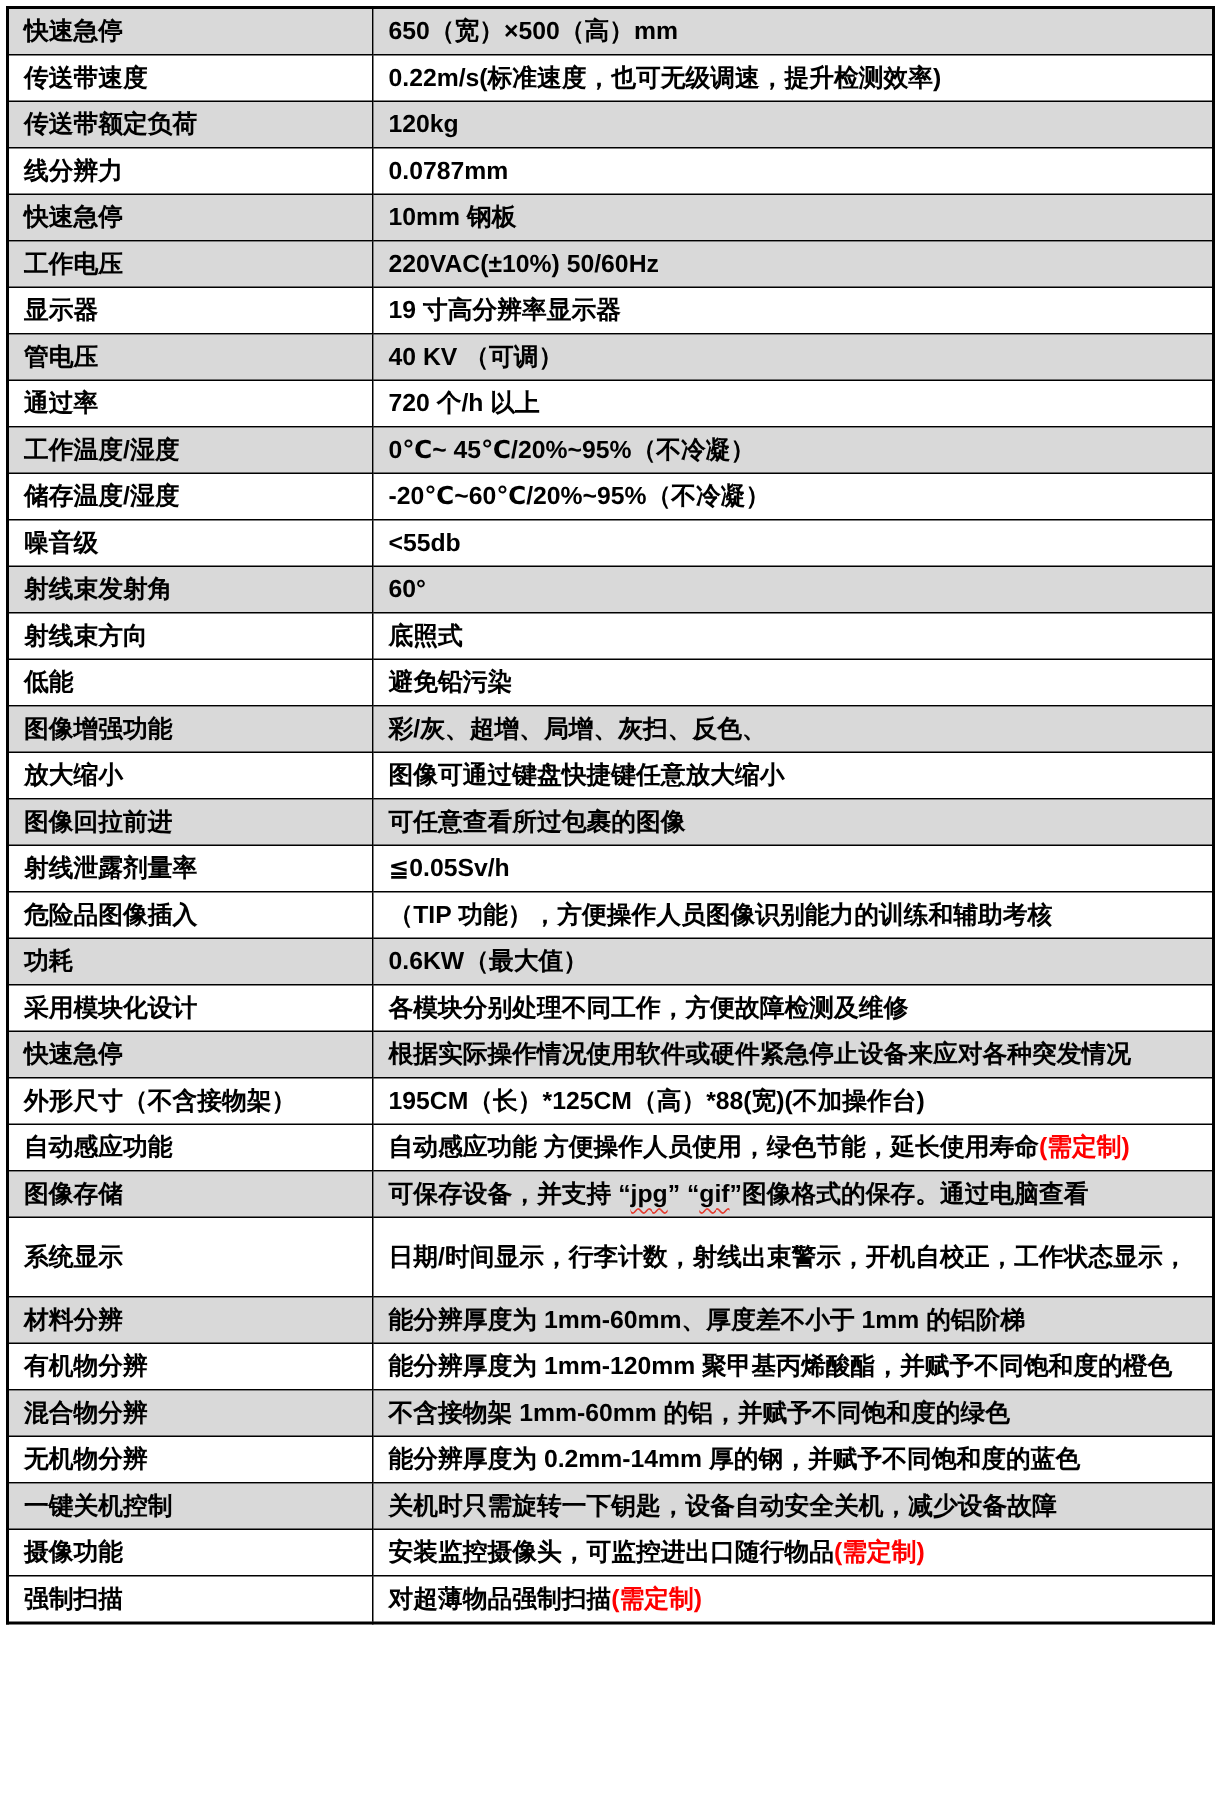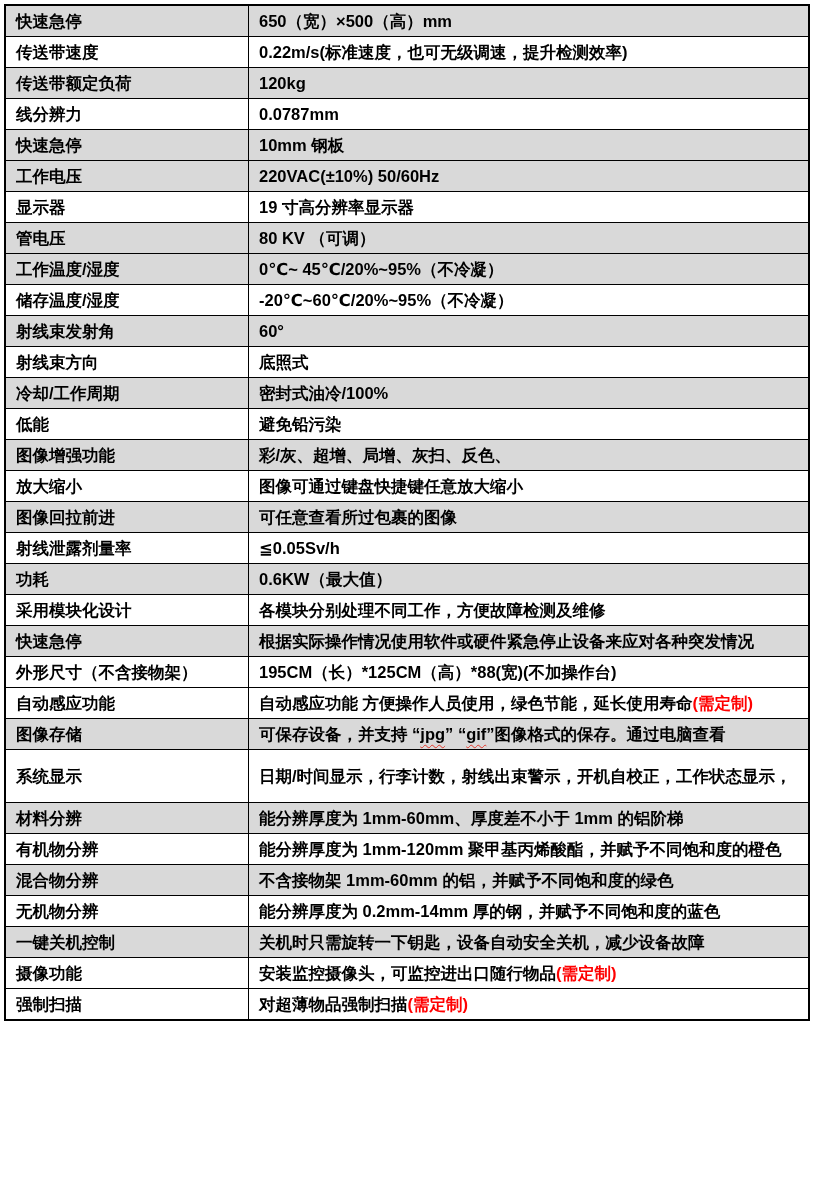--- a/index.html
+++ b/index.html
@@ -73,61 +73,69 @@
       <tr class="shaded">
         <td class="label">工作电压</td>
         <td class="value"><span class="seg-normal">220VAC(±10%)  50/60Hz</span></td>
       </tr>
       <tr class="">
         <td class="label">显示器</td>
         <td class="value"><span class="seg-normal">19 寸高分辨率显示器</span></td>
       </tr>
       <tr class="shaded">
         <td class="label">管电压</td>
-        <td class="value"><span class="seg-normal">80 KV （可调）</span></td>
+        <td class="value"><span class="seg-normal">40 KV （可调）</span></td>
+      </tr>
+      <tr class="">
+        <td class="label">通过率</td>
+        <td class="value"><span class="seg-normal">720 个/h 以上</span></td>
       </tr>
       <tr class="shaded">
         <td class="label">工作温度/湿度</td>
         <td class="value"><span class="seg-normal">0℃~ 45℃/20%~95%（不冷凝）</span></td>
       </tr>
       <tr class="">
         <td class="label">储存温度/湿度</td>
         <td class="value"><span class="seg-normal">-20℃~60℃/20%~95%（不冷凝）</span></td>
       </tr>
+      <tr class="">
+        <td class="label">噪音级</td>
+        <td class="value"><span class="seg-normal">&lt;55db</span></td>
+      </tr>
       <tr class="shaded">
         <td class="label">射线束发射角</td>
         <td class="value"><span class="seg-normal">60°</span></td>
       </tr>
       <tr class="">
         <td class="label">射线束方向</td>
         <td class="value"><span class="seg-normal">底照式</span></td>
-      </tr>
-      <tr class="shaded">
-        <td class="label">冷却/工作周期</td>
-        <td class="value"><span class="seg-normal">密封式油冷/100%</span></td>
       </tr>
       <tr class="">
         <td class="label">低能</td>
         <td class="value"><span class="seg-normal">避免铅污染</span></td>
       </tr>
       <tr class="shaded">
         <td class="label">图像增强功能</td>
         <td class="value"><span class="seg-normal">彩/灰、超增、局增、灰扫、反色、</span></td>
       </tr>
       <tr class="">
         <td class="label">放大缩小</td>
         <td class="value"><span class="seg-normal">图像可通过键盘快捷键任意放大缩小</span></td>
       </tr>
       <tr class="shaded">
         <td class="label">图像回拉前进</td>
         <td class="value"><span class="seg-normal">可任意查看所过包裹的图像</span></td>
       </tr>
       <tr class="">
         <td class="label">射线泄露剂量率</td>
         <td class="value"><span class="seg-normal">≦0.05Sv/h</span></td>
+      </tr>
+      <tr class="">
+        <td class="label">危险品图像插入</td>
+        <td class="value"><span class="seg-normal">（TIP 功能），方便操作人员图像识别能力的训练和辅助考核</span></td>
       </tr>
       <tr class="shaded">
         <td class="label">功耗</td>
         <td class="value"><span class="seg-normal">0.6KW（最大值）</span></td>
       </tr>
       <tr class="">
         <td class="label">采用模块化设计</td>
         <td class="value"><span class="seg-normal">各模块分别处理不同工作，方便故障检测及维修</span></td>
       </tr>
       <tr class="shaded">

